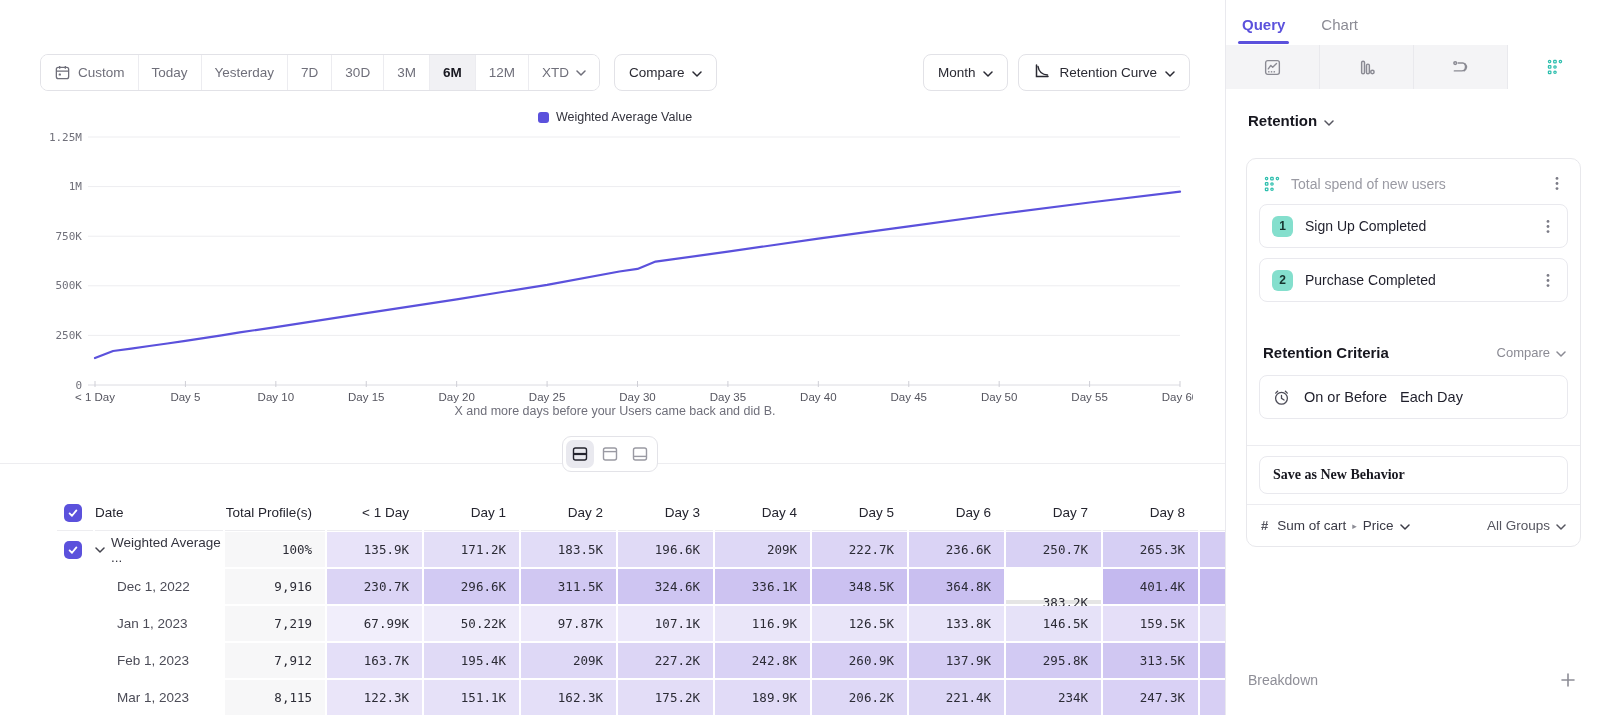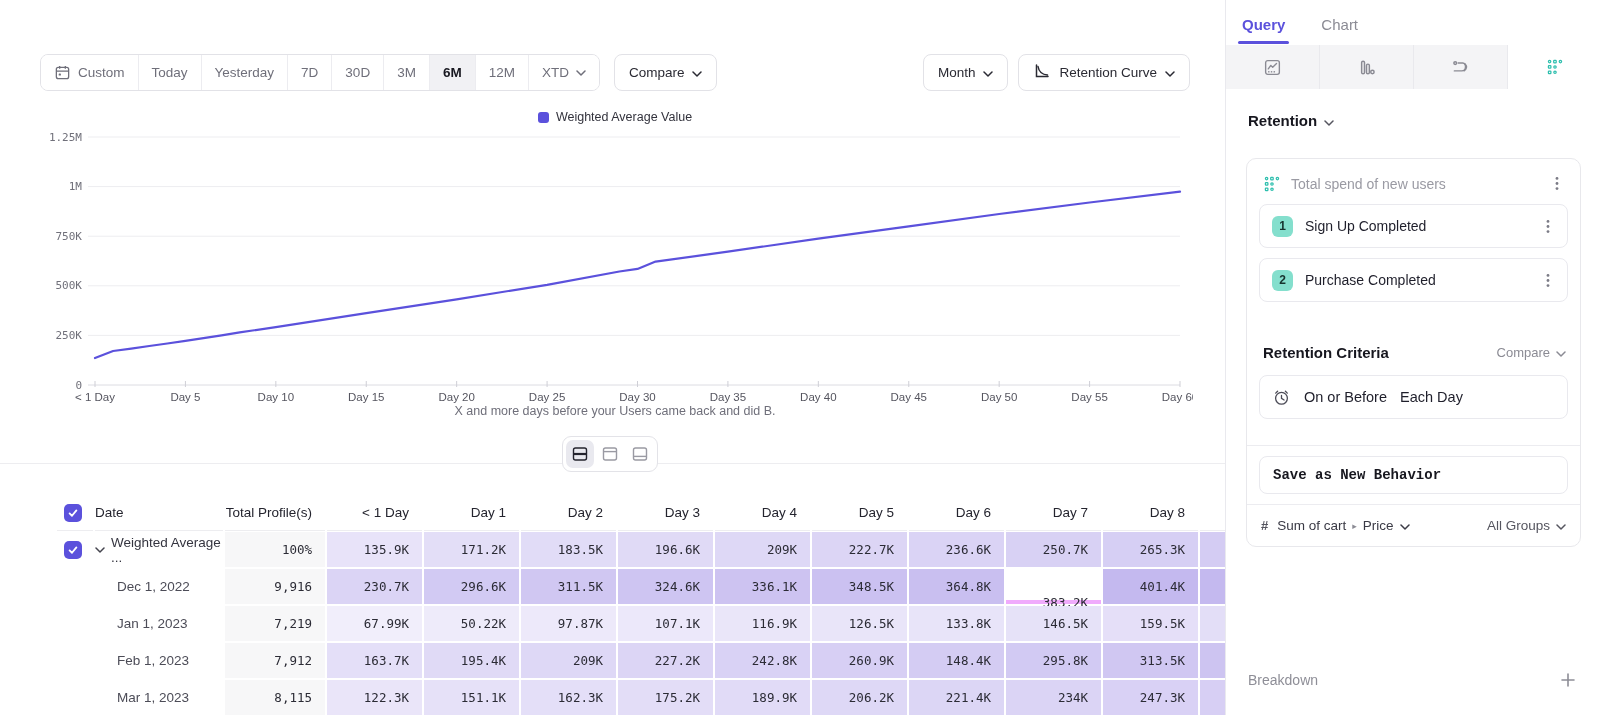--- a/index.html
+++ b/index.html
@@ -69,21 +69,21 @@
   .steps { padding: 0 12px; display: flex; flex-direction: column; gap: 10px; }
   .step-card { display: flex; align-items: center; gap: 12px; height: 44px; padding: 0 10px 0 12px; border: 1px solid #e9e9ee; border-radius: 8px; background: #fff; cursor: pointer; }
   .step-num { width: 21px; height: 21px; border-radius: 6px; background: #84dfcd; color: #17332e; font-size: 12px; font-weight: 700; display: flex; align-items: center; justify-content: center; }
   .step-label { flex: 1; font-size: 14px; font-weight: 500; color: #1f1f2b; }
   .criteria-row { display: flex; align-items: center; margin: 42px 14px 0 16px; }
   .criteria-label { flex: 1; font-size: 15px; font-weight: 700; color: #17171f; }
   .advanced { display: flex; align-items: center; gap: 6px; font-size: 13px; color: #8b8b94; background: none; border: none; font-family: inherit; cursor: pointer; }
   .timing-card { display: flex; align-items: center; gap: 13px; height: 44px; margin: 14px 12px 0 12px; padding: 0 12px; border: 1px solid #e9e9ee; border-radius: 8px; cursor: pointer; }
   .timing-text { font-size: 14.5px; font-weight: 500; color: #1f1f2b; }
   .bc-divider { height: 1px; background: #ececf0; margin: 26px 0 10px 0; }
-  .save-btn { display: block; width: calc(100% - 24px); margin: 0 12px; height: 38px; border: 1px solid #e9e9ee; border-radius: 8px; background: #fff; text-align: left; padding: 0 13px; font-family: Liberation Mono, monospace; font-size: 14px; font-weight: 600; color: #17171f; cursor: pointer; }
+  .save-btn { display: block; width: calc(100% - 24px); margin: 0 12px; height: 38px; border: 1px solid #e9e9ee; border-radius: 8px; background: #fff; text-align: left; padding: 0 13px; font-family: Liberation Serif, serif; font-size: 14px; font-weight: 600; color: #17171f; cursor: pointer; }
   .measure-row { display: flex; align-items: center; gap: 9px; margin-top: 10px; border-top: 1px solid #ececf0; padding: 0 14px; height: 42px; }
   .hash { font-size: 13px; color: #55555f; font-weight: 700; }
   .measure-btn { display: flex; align-items: center; gap: 6px; background: none; border: none; font-family: inherit; font-size: 13.5px; color: #3a3a45; cursor: pointer; flex: 1; text-align: left; }
   .caret { color: #8b8b94; font-size: 9px; }
   .groups-btn { display: flex; align-items: center; gap: 6px; background: none; border: none; font-family: inherit; font-size: 13.5px; color: #55555f; cursor: pointer; }
   .sb-row { position: absolute; left: 22px; right: 22px; display: flex; align-items: center; justify-content: space-between; }
   .sb-row .sb-row-label { font-size: 14px; color: #8e8e97; }
   .plus-btn { background: none; border: none; cursor: pointer; display: flex; padding: 3px; }
 </style>
 </head>
@@ -286,21 +286,21 @@
           <span class="">Dec 1, 2022</span>
         </div>
         <div class="cell right num total-cell">9,916</div>
         <div class="cell right num" style="background: rgb(219, 212, 245);">230.7K</div>
         <div class="cell right num" style="background: rgb(210, 202, 243); padding-left: 32px;">296.6K</div>
         <div class="cell right num" style="background: rgb(208, 199, 242);">311.5K</div>
         <div class="cell right num" style="background: rgb(206, 197, 242);">324.6K</div>
         <div class="cell right num" style="background: rgb(205, 195, 241);">336.1K</div>
         <div class="cell right num" style="background: rgb(203, 193, 241);">348.5K</div>
         <div class="cell right num" style="background: rgb(201, 191, 240);">364.8K</div>
-        <div class="cell right num" style="background: #f0abfc; margin-top: 31px;">383.2K</div>
+        <div class="cell right num" style="background: #e5e5e5; margin-top: 31px;">383.2K</div>
         <div class="cell right num" style="background: rgb(196, 185, 239);">401.4K</div>
         <div class="cell" style="background: rgb(196, 185, 239);"></div>
         <div class="cell"></div>
         <div class="cell date-cell indent">
           <span class="">Jan 1, 2023</span>
         </div>
         <div class="cell right num total-cell">7,219</div>
         <div class="cell right num" style="background: rgb(241, 238, 251);">67.99K</div>
         <div class="cell right num" style="background: rgb(238, 235, 250);">50.22K</div>
         <div class="cell right num" style="background: rgb(237, 233, 250);">97.87K</div>
@@ -315,21 +315,21 @@
         <div class="cell date-cell indent">
           <span class="">Feb 1, 2023</span>
         </div>
         <div class="cell right num total-cell">7,912</div>
         <div class="cell right num" style="background: rgb(228, 223, 248);">163.7K</div>
         <div class="cell right num" style="background: rgb(224, 218, 246);">195.4K</div>
         <div class="cell right num" style="background: rgb(222, 216, 246);">209K</div>
         <div class="cell right num" style="background: rgb(220, 213, 245);">227.2K</div>
         <div class="cell right num" style="background: rgb(217, 210, 245);">242.8K</div>
         <div class="cell right num" style="background: rgb(215, 207, 244);">260.9K</div>
-        <div class="cell right num" style="background: rgb(212, 204, 243);">148.4K</div>
+        <div class="cell right num" style="background: rgb(212, 204, 243);">137.9K</div>
         <div class="cell right num" style="background: rgb(210, 202, 243);">295.8K</div>
         <div class="cell right num" style="background: rgb(208, 199, 242);">313.5K</div>
         <div class="cell" style="background: rgb(205, 196, 241);"></div>
         <div class="cell"></div>
         <div class="cell date-cell indent">
           <span class="">Mar 1, 2023</span>
         </div>
         <div class="cell right num total-cell">8,115</div>
         <div class="cell right num" style="background: rgb(234, 229, 249);">122.3K</div>
         <div class="cell right num" style="background: rgb(230, 225, 248);">151.1K</div>

